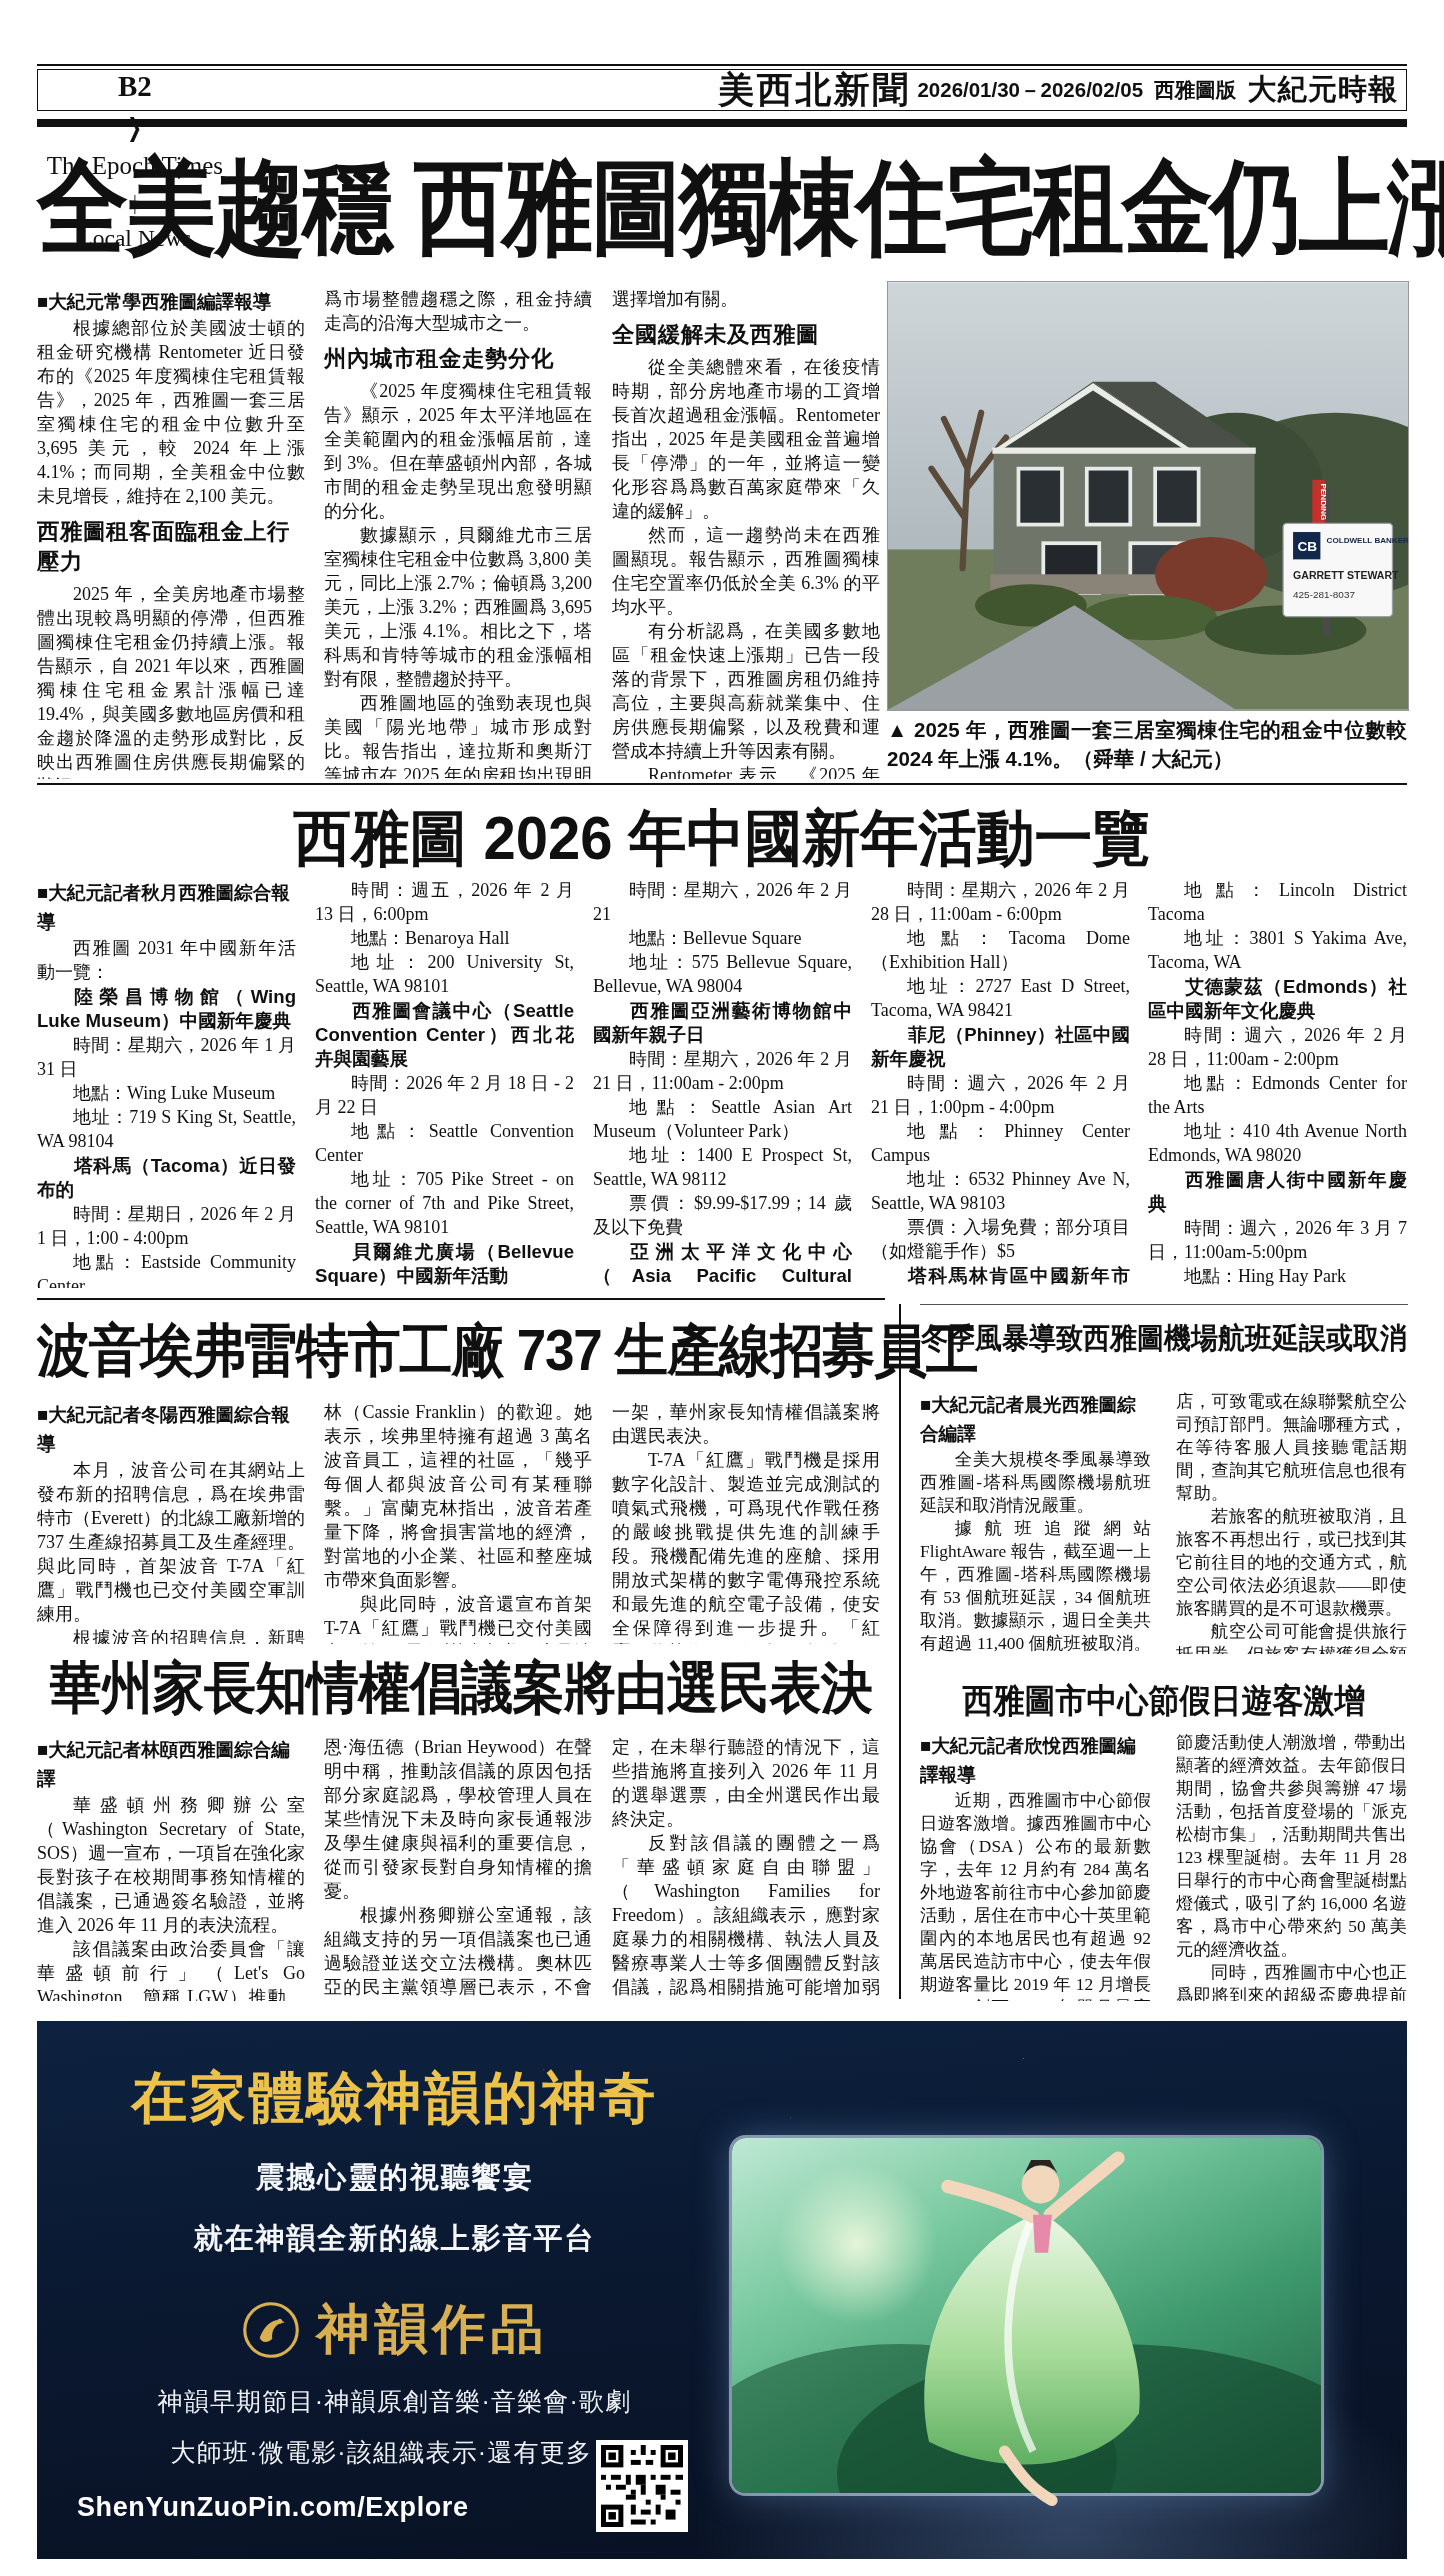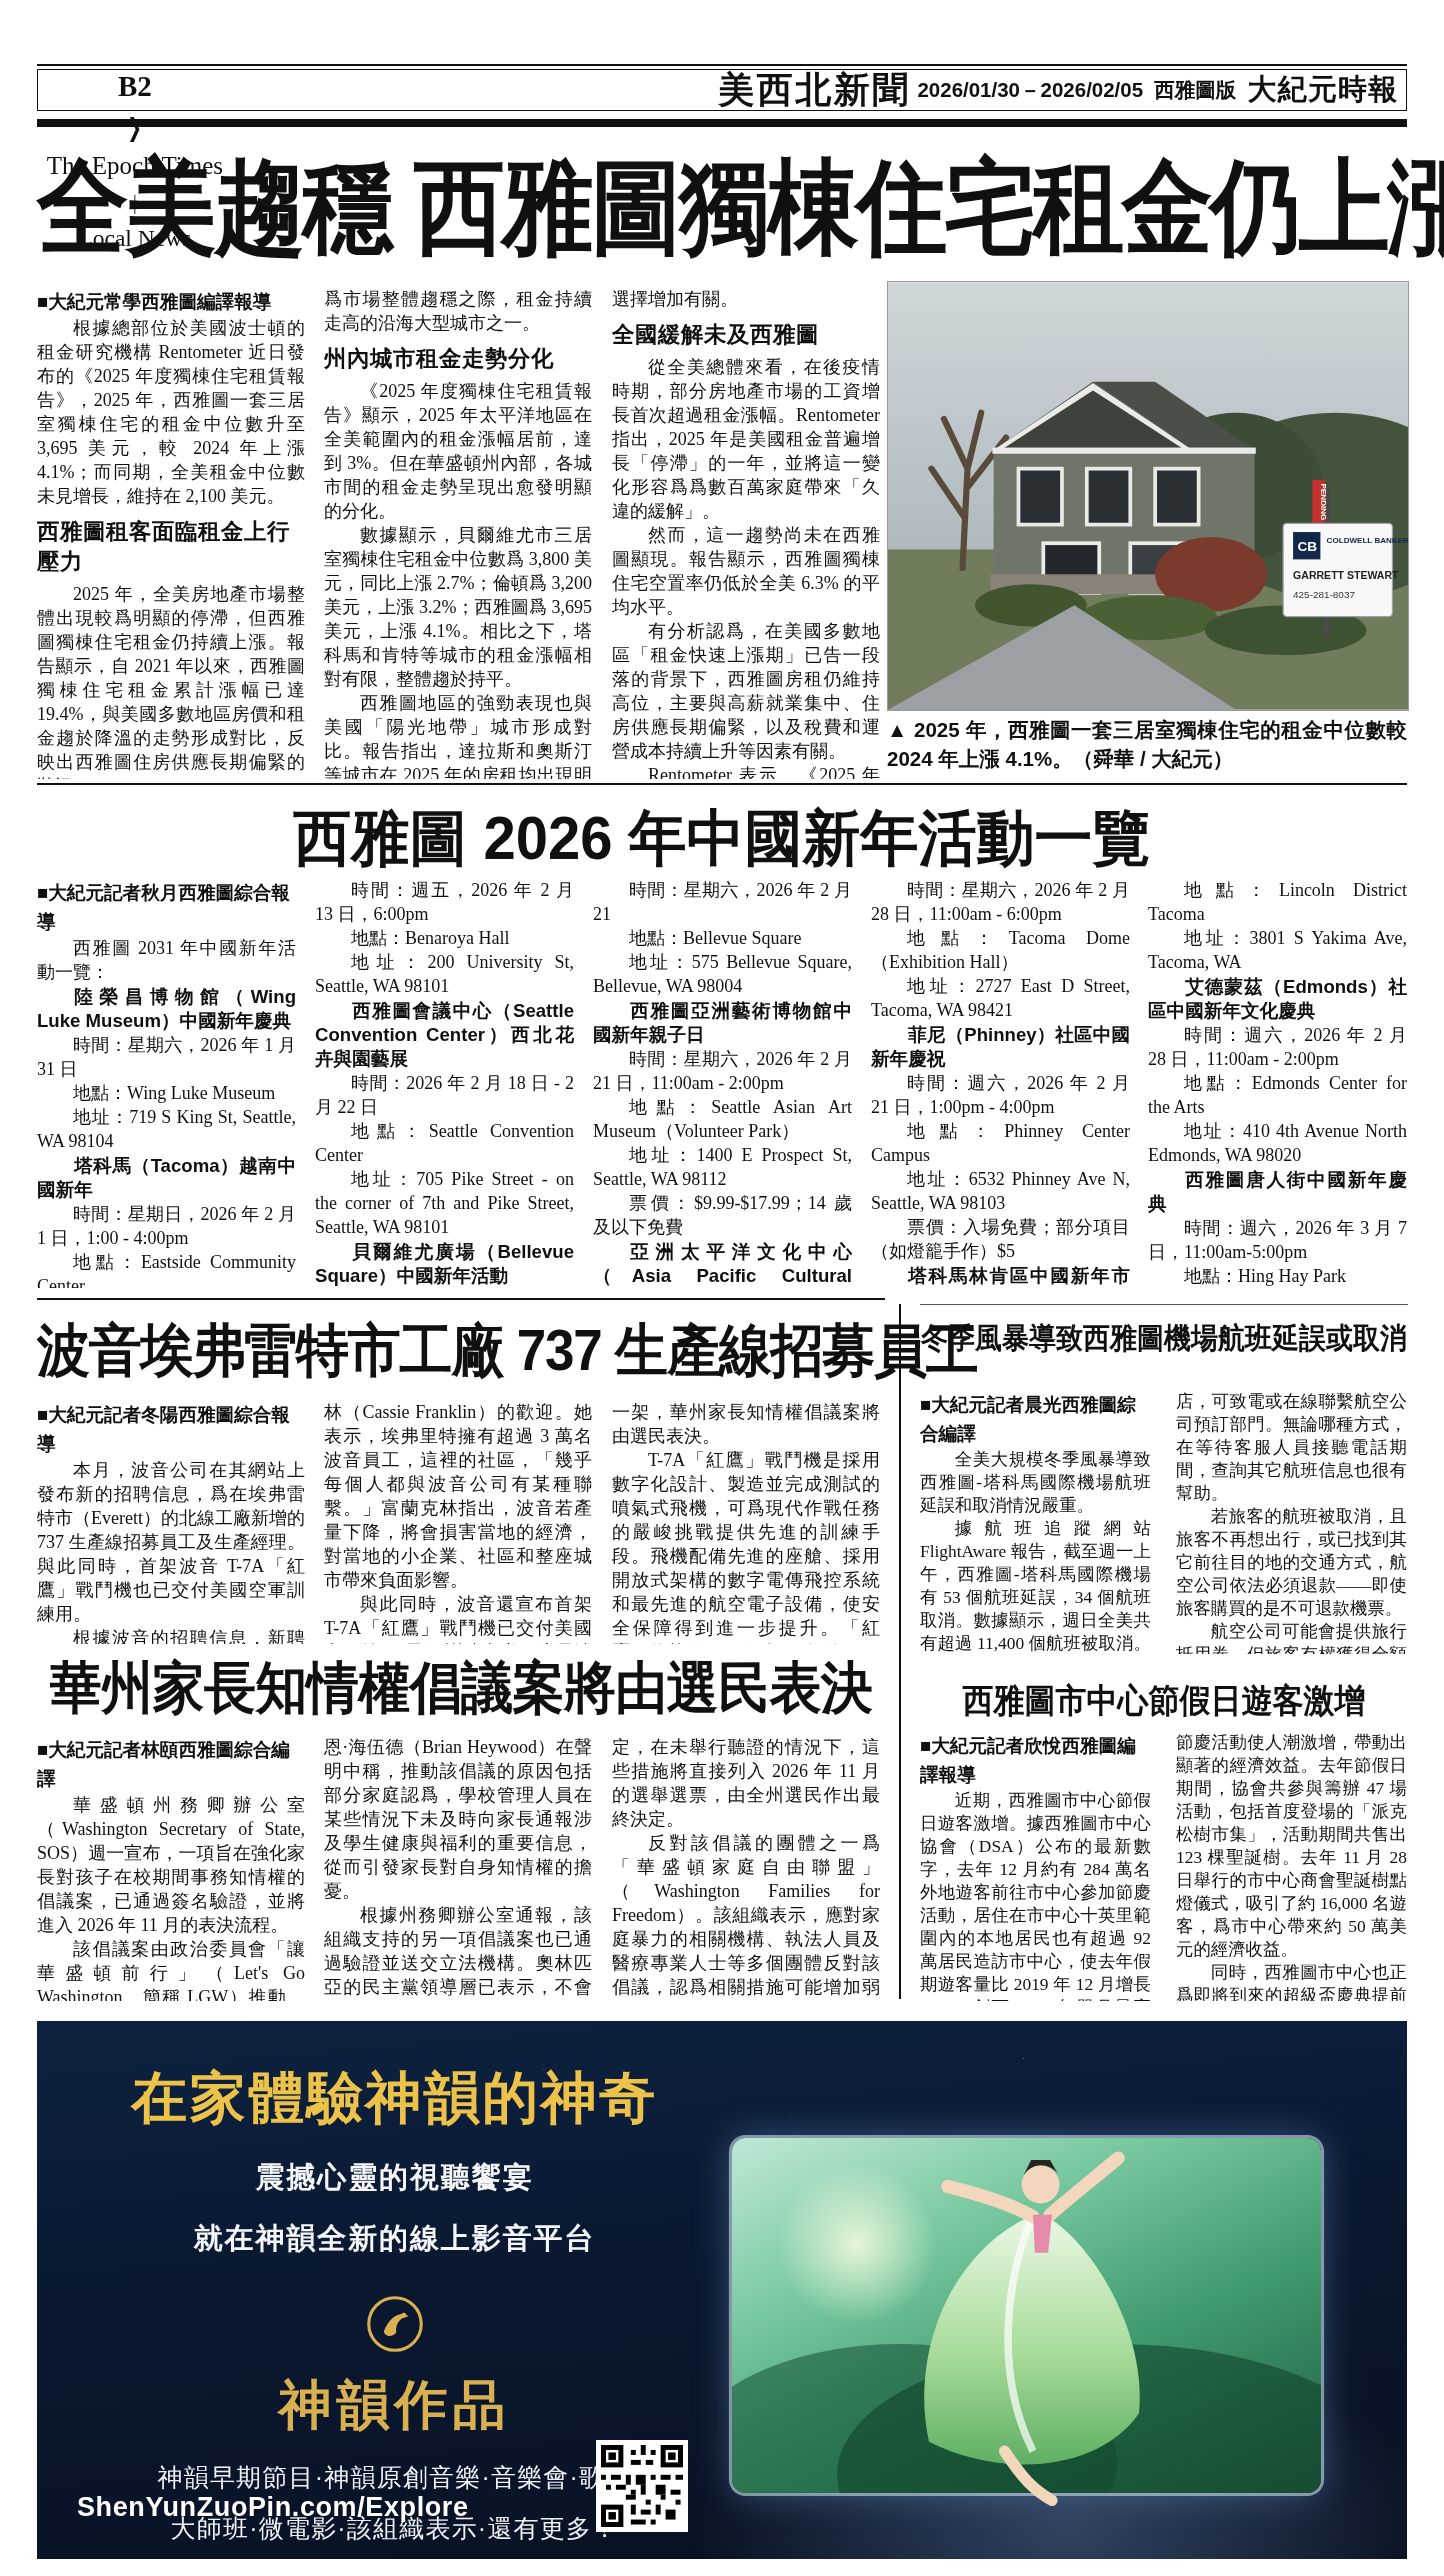--- a/index.html
+++ b/index.html
@@ -63,21 +63,21 @@
         radial-gradient(1.2px 1.2px at 72% 7%,#fff7,transparent 60%),
         radial-gradient(1.2px 1.2px at 88% 22%,#fff6,transparent 60%),
         radial-gradient(1.2px 1.2px at 93% 55%,#fff5,transparent 60%),
         radial-gradient(1.2px 1.2px at 15% 60%,#fff4,transparent 60%);}
   #ad::after{content:"";position:absolute;left:48%;top:60%;width:746px;height:373px;
       background:radial-gradient(closest-side,rgba(140,180,235,.30),rgba(140,180,235,0));}
   .ad-left{position:absolute;left:0;top:0;width:715px;text-align:center;z-index:3;}
   .ad-title{margin-top:40px;font-family:"Liberation Sans",sans-serif;font-weight:900;font-size:56px;
             color:#edc24a;letter-spacing:2.5px;}
   .ad-sub{margin-top:21px;font-family:"Liberation Sans",sans-serif;font-weight:700;font-size:29px;color:#f4f6fa;letter-spacing:1.9px;}
-  .ad-logo-row{margin-top:35px;display:flex;align-items:center;justify-content:center;gap:16px;flex-direction:column;}
+  .ad-logo-row{margin-top:35px;display:flex;align-items:center;justify-content:center;gap:16px;}
   .ad-logo-text{font-family:"DejaVu Serif",serif;font-weight:900;font-size:53px;color:#d8b052;letter-spacing:5px;}
   .ad-feat{margin-top:18.6px;font-family:"Liberation Sans",sans-serif;font-weight:500;font-size:25px;color:#eef1f6;letter-spacing:1.2px;}
   .ad-url{position:absolute;left:40px;bottom:36px;font-family:"Liberation Sans",sans-serif;font-weight:700;
           font-size:27px;color:#ffffff;z-index:4;letter-spacing:0.6px;}
   .ad-qr{position:absolute;left:559px;bottom:27px;width:82px;height:82px;background:#fff;padding:5px;z-index:4;}
   .tv{position:absolute;left:695px;top:117px;width:589px;height:355px;border-radius:13.7px;z-index:2;
       background:linear-gradient(155deg,#bfe8d4 0%,#79c9a0 30%,#3f9a6e 62%,#1e5b40 100%);
       box-shadow:0 0 37px rgba(150,200,255,.35),0 0 0 3.1px rgba(230,240,250,.55);overflow:hidden;}
   .tv .hill1{position:absolute;left:-50px;bottom:-87px;width:435px;height:236px;border-radius:50%;background:rgba(20,80,50,.55);}
   .tv .hill2{position:absolute;right:-75px;bottom:-112px;width:559px;height:261px;border-radius:50%;background:rgba(16,66,42,.6);}
@@ -187,21 +187,21 @@
   <div class="h2">西雅圖 2026 年中國新年活動一覽</div>
 
   <div class="col body30" style="left:37px;top:878px;width:259px;height:410px">
 
   <p class="b-by">■大紀元記者秋月西雅圖綜合報導</p>
       <p class="b-p">西雅圖 2031 年中國新年活動一覽：</p>
       <p class="b-ev">陸榮昌博物館（Wing Luke Museum）中國新年慶典</p>
       <p class="b-p">時間：星期六，2026 年 1 月 31 日</p>
       <p class="b-p">地點：Wing Luke Museum</p>
       <p class="b-p">地址：719 S King St, Seattle, WA 98104</p>
-      <p class="b-ev">塔科馬（Tacoma）越南中國新年</p>
+      <p class="b-ev">塔科馬（Tacoma）近日發布的</p>
       <p class="b-p">時間：星期日，2026 年 2 月 1 日，1:00 - 4:00pm</p>
       <p class="b-p">地點：Eastside Community Center</p>
     </div>
   <div class="col body30" style="left:315px;top:878px;width:259px;height:410px">
 
   <p class="b-p">時間：週五，2026 年 2 月 13 日，6:00pm</p>
       <p class="b-p">地點：Benaroya Hall</p>
       <p class="b-p">地址：200 University St, Seattle, WA 98101</p>
       <p class="b-ev">西雅圖會議中心（Seattle Convention Center）西北花卉與園藝展</p>
       <p class="b-p">時間：2026 年 2 月 18 日 - 2 月 22 日</p>

